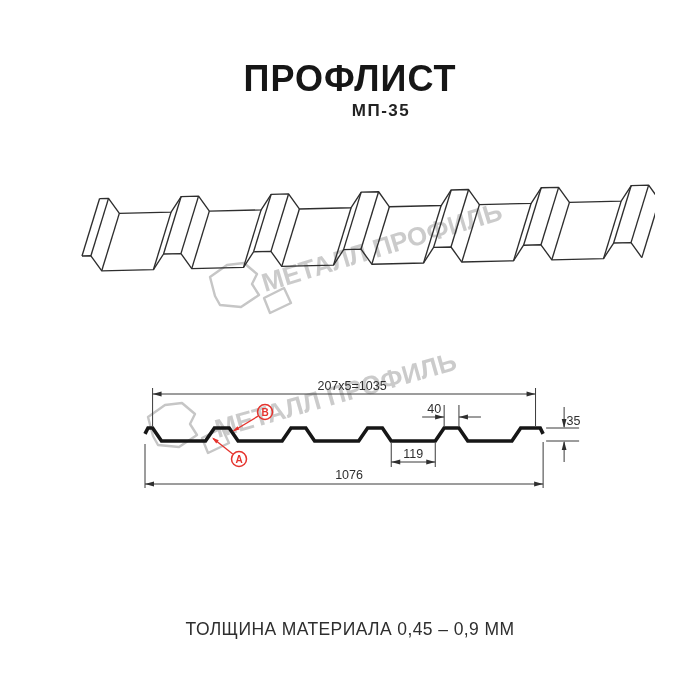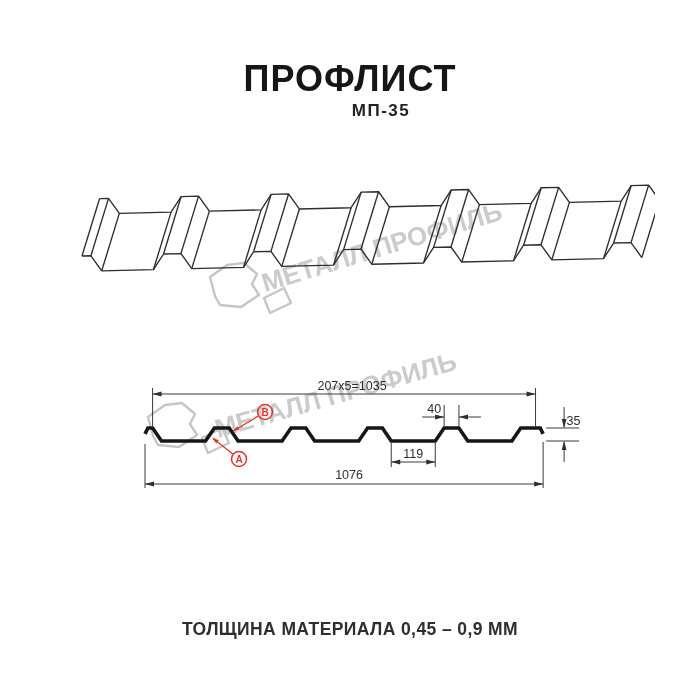--- a/index.html
+++ b/index.html
@@ -4,21 +4,21 @@
 <style>
   html,body{margin:0;padding:0;background:#fff;}
   body{width:700px;height:700px;position:relative;overflow:hidden;
        font-family:"Liberation Sans",sans-serif;}
   .page{position:absolute;inset:0;width:700px;height:588px;background:#fff;}
   .title{position:absolute;top:58px;left:0;width:700px;text-align:center;
          font-size:36px;font-weight:800;letter-spacing:1px;color:#161616;}
   .subtitle{position:absolute;top:101px;left:0;width:700px;text-align:center;
             font-size:17px;font-weight:600;letter-spacing:1.5px;color:#222;padding-left:31px;}
   .footer{position:absolute;top:619px;left:0;width:700px;text-align:center;
-          font-size:17.5px;font-weight:700;letter-spacing:.4px;color:#2e2e2e;}
+          font-size:17.5px;font-weight:400;letter-spacing:.4px;color:#2e2e2e;}
   svg{position:absolute;}
   #persp{left:55px;top:148px;}
   #sect{left:115px;top:330px;}
 </style>
 </head>
 <body>
 
 <div class="page">
   <div class="title">ПРОФЛИСТ</div>
   <div class="subtitle">МП-35</div>

